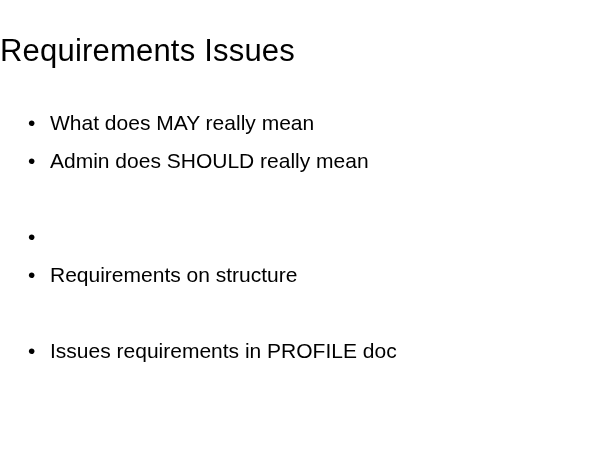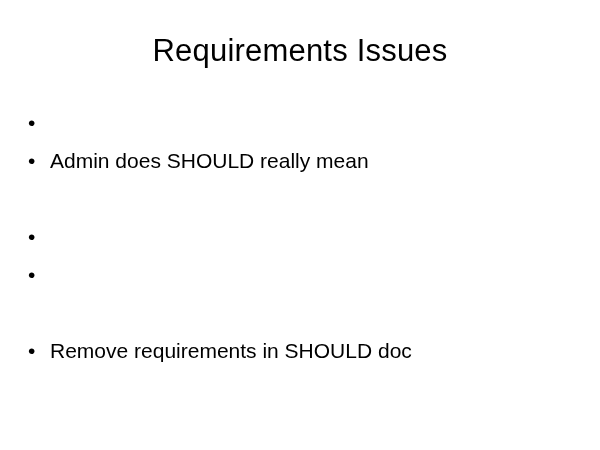--- a/index.html
+++ b/index.html
@@ -18,21 +18,20 @@
     position: relative;
     width: 600px;
     height: 450px;
     box-sizing: border-box;
   }
   .slide-title {
     position: absolute;
     top: 32px;
     left: 0;
     width: 600px;
-    text-align: center;
     font-size: 31px;
     line-height: 38px;
     font-weight: normal;
     letter-spacing: 0.2px;
   }
   .body-list {
     position: absolute;
     top: 104px;
     left: 28px;
     width: 550px;
@@ -66,37 +65,39 @@
 
 <div class="slide">
 
   <div class="slide-title">Requirements Issues</div>
 
   <div class="body-list">
 
     <div class="bullet-group group-gap-1">
       <div class="bullet-item">
         <span class="bullet-marker">•</span>
+        <span class="bullet-text">What does MAY really mean</span>
       </div>
       <div class="bullet-item">
         <span class="bullet-marker">•</span>
         <span class="bullet-text">Admin does SHOULD really mean</span>
       </div>
     </div>
 
     <div class="bullet-group group-gap-2">
       <div class="bullet-item">
         <span class="bullet-marker">•</span>
       </div>
       <div class="bullet-item">
         <span class="bullet-marker">•</span>
+        <span class="bullet-text">Requirements on structure</span>
       </div>
     </div>
 
     <div class="bullet-group group-gap-3">
       <div class="bullet-item">
         <span class="bullet-marker">•</span>
-        <span class="bullet-text">Remove requirements in SHOULD doc</span>
+        <span class="bullet-text">Issues requirements in PROFILE doc</span>
       </div>
     </div>
 
   </div>
 </div>
 
 </body></html>

